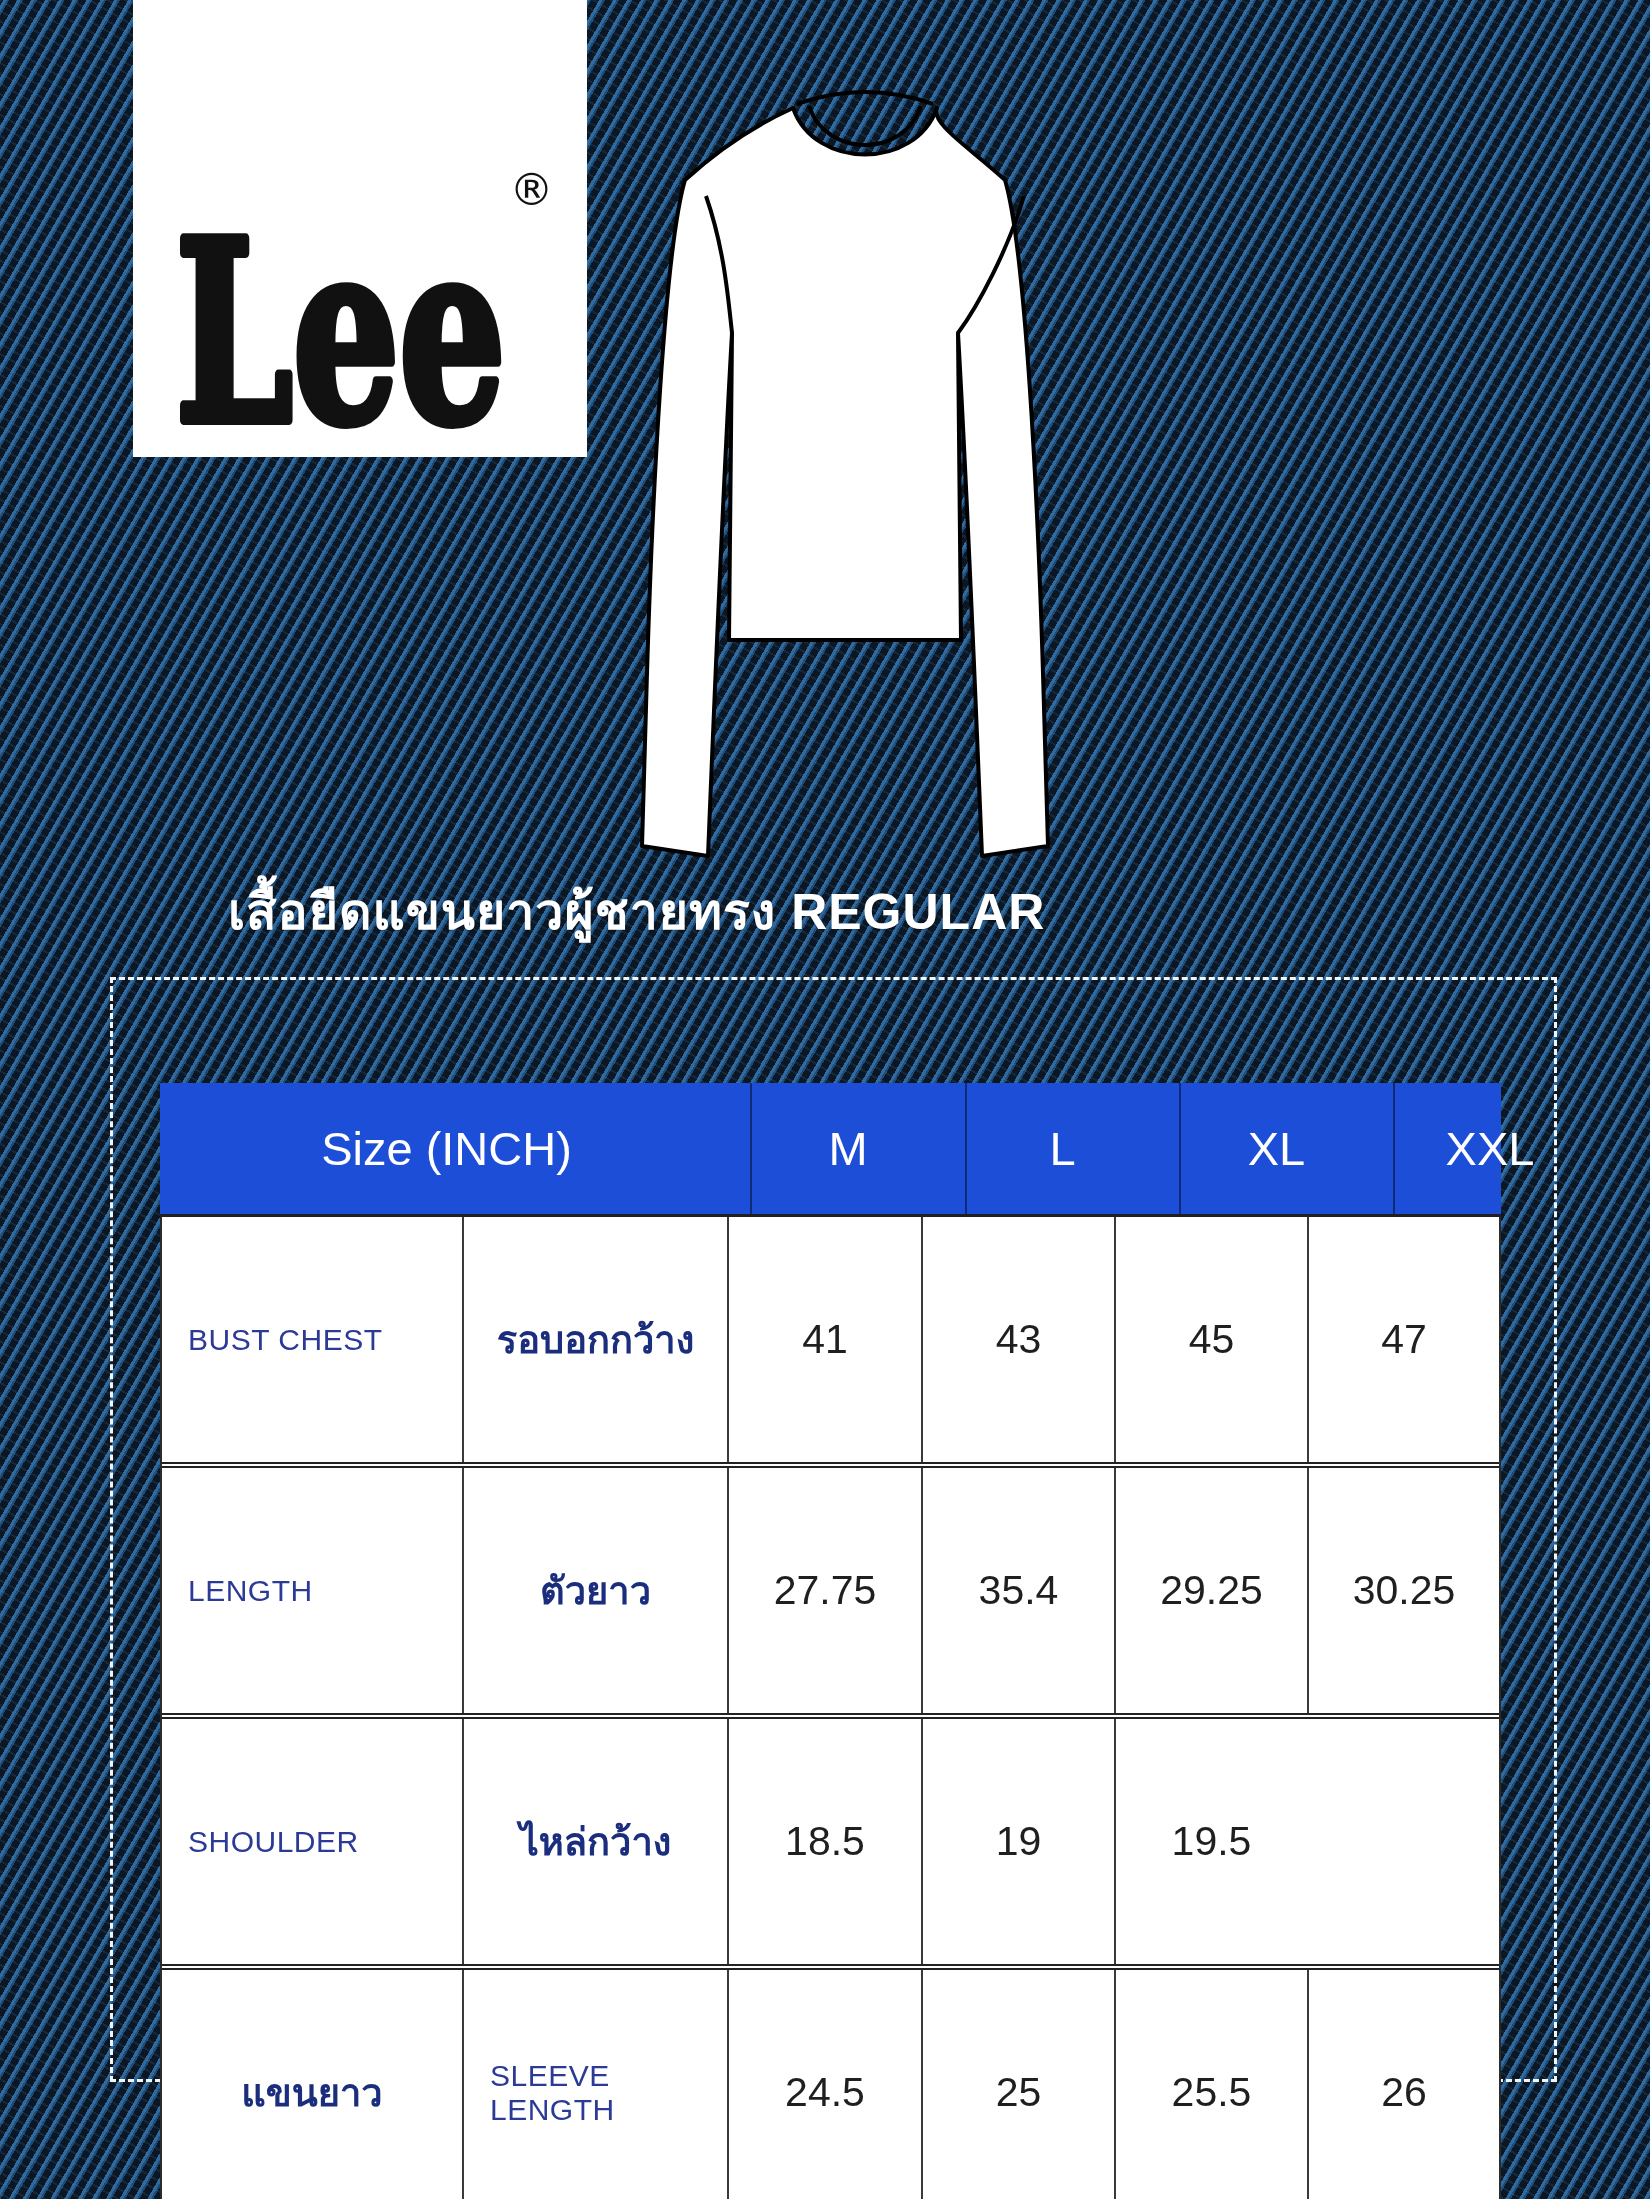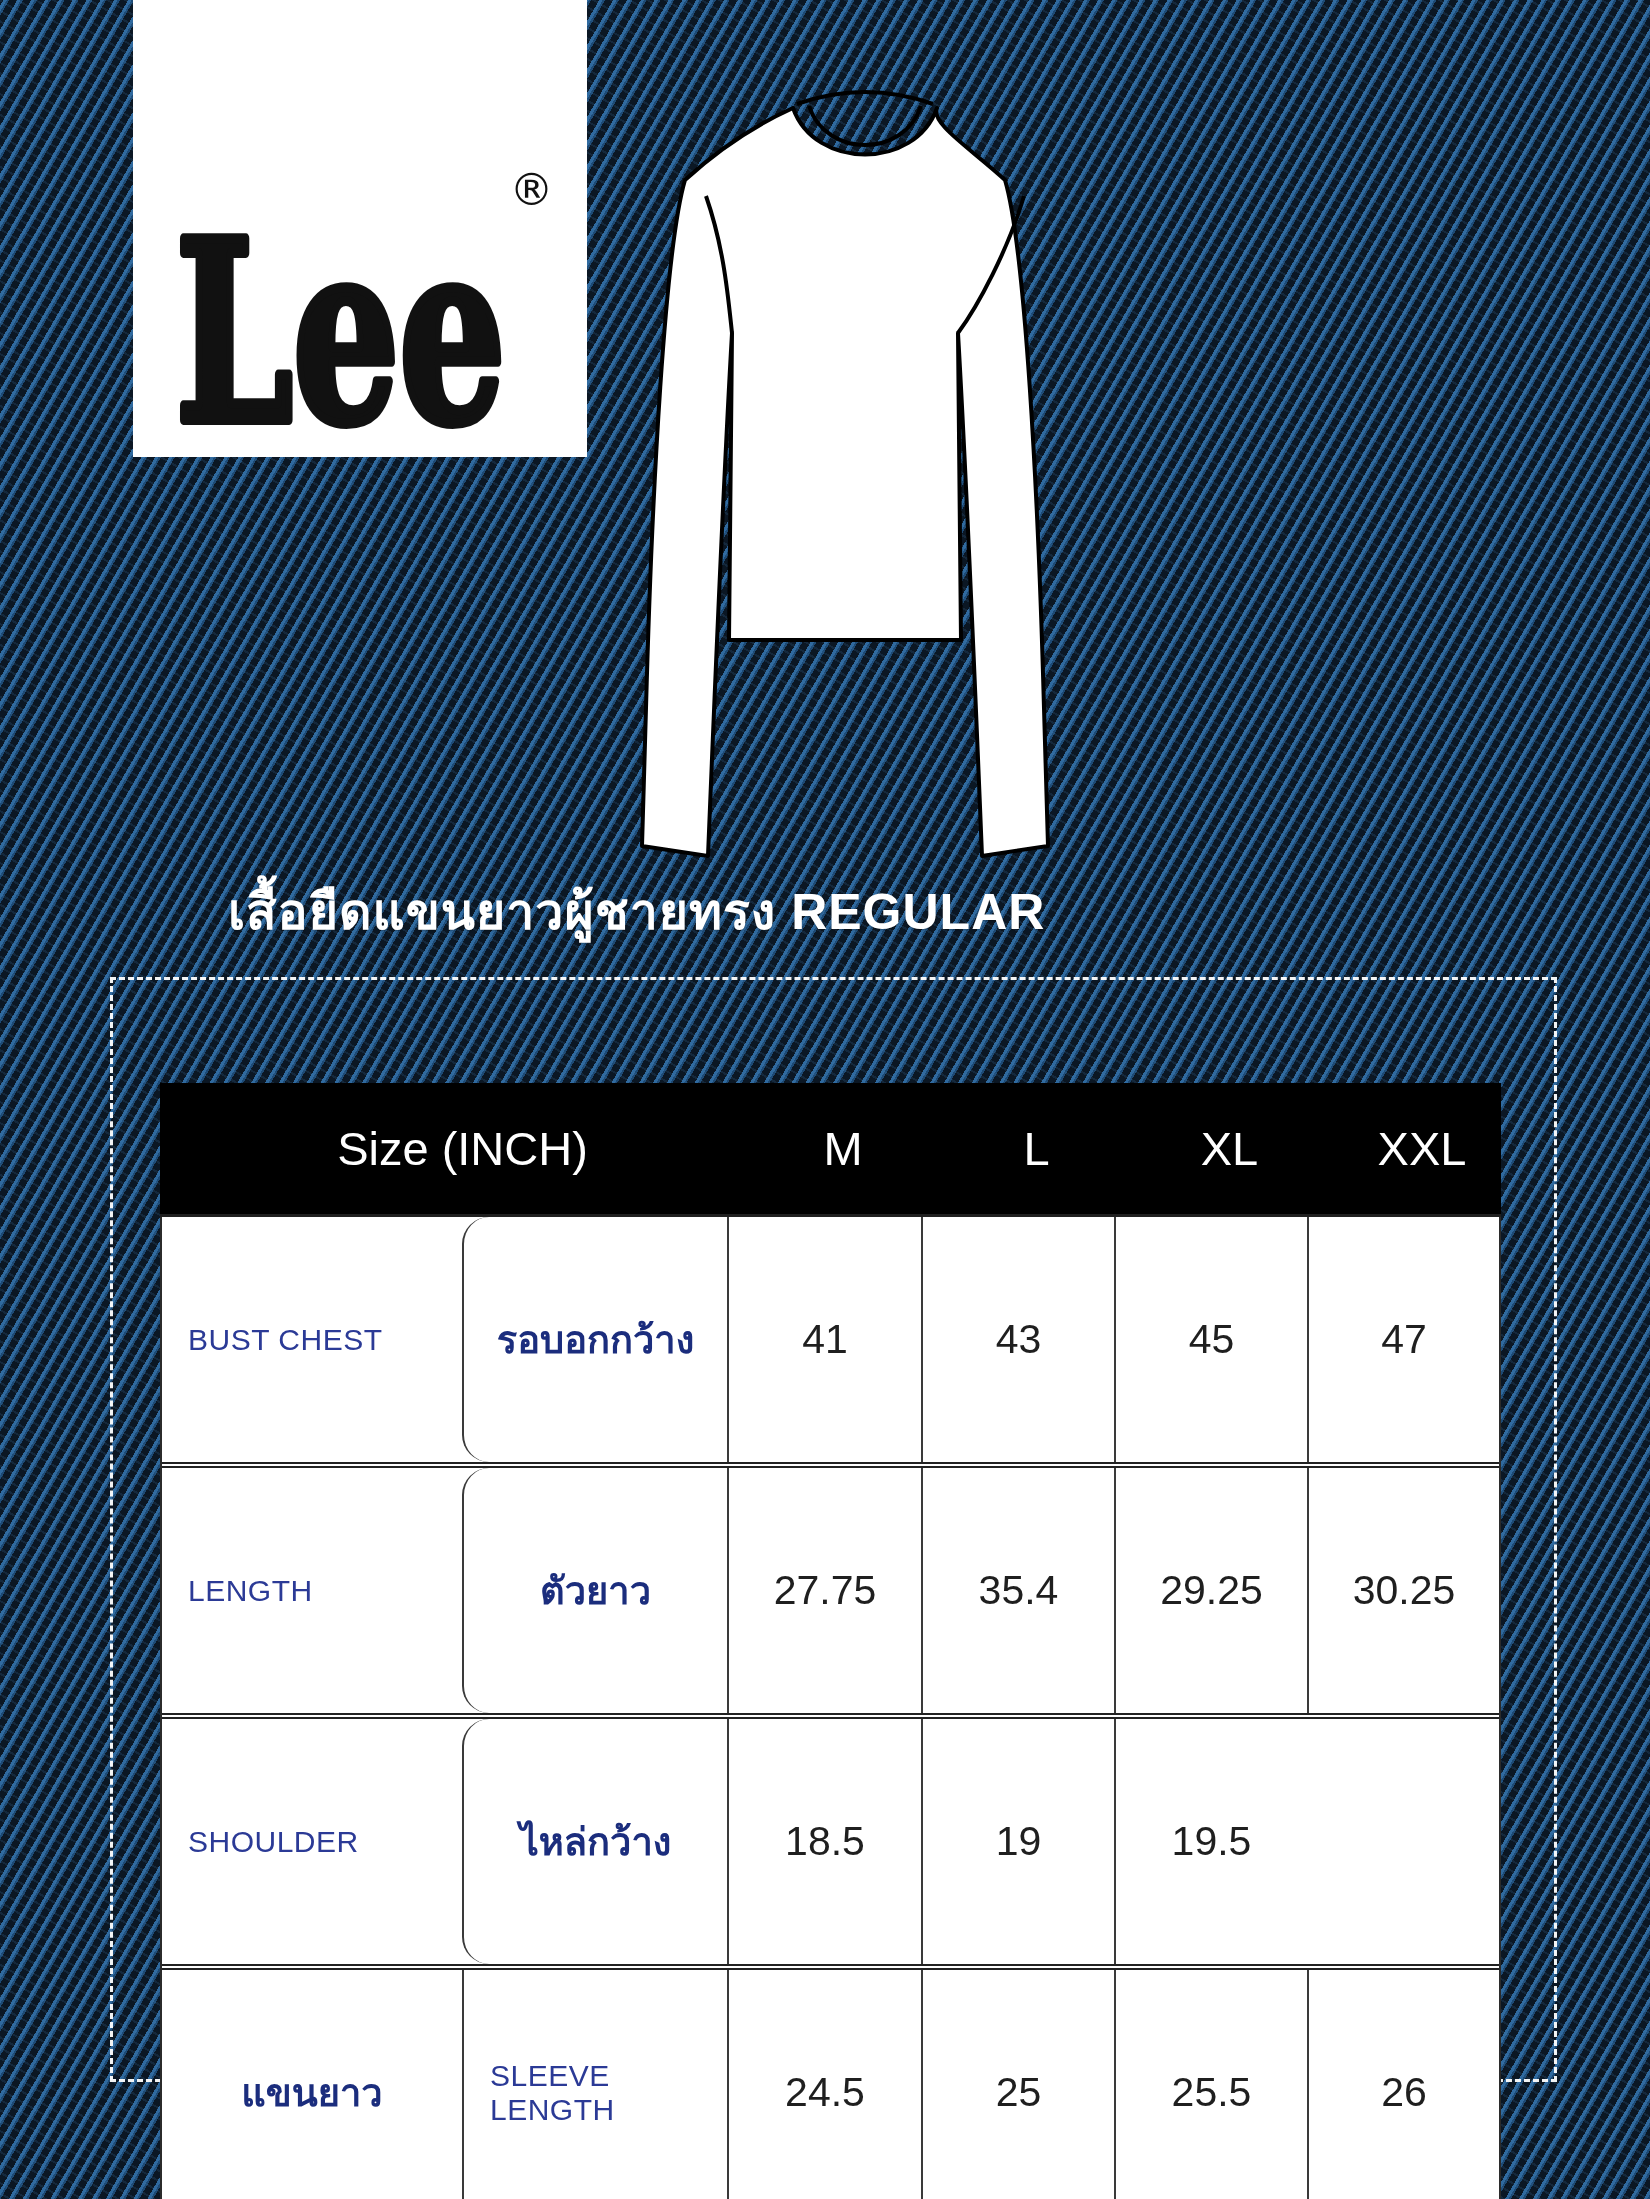--- a/index.html
+++ b/index.html
@@ -45,32 +45,32 @@
   
   .size-table{
     position:absolute;left:160px;top:1083px;width:1337px;
     background:#ffffff;
     border-left:2px solid #2b2b2b;border-right:2px solid #2b2b2b;border-bottom:3px solid #2b2b2b;
     box-sizing:content-box;
   }
   .tr{display:grid;grid-template-columns:300px 265px 194px 193px 193px 192px;}
   .tr.thead{
     grid-template-columns:565px 194px 193px 193px 192px;
-    height:131px;background:#000000;border-bottom:3px solid #202020;
-    margin-left:-2px;margin-right:-2px;padding-left:20px;padding-right:2px;
+    height:131px;background:#1d4ed8;border-bottom:3px solid #202020;
+    margin-left:-2px;margin-right:-2px;padding-left:4px;padding-right:2px;gap:21px;
   }
   .tr.body{height:245px;}
   .tr.body + .tr.body{border-top:6px double #222222;}
   .th,.td{display:flex;align-items:center;justify-content:center;box-sizing:border-box;}
   .th{color:#ffffff;font-size:47px;font-weight:400;}
   .th + .th{border-left:2px solid rgba(0,0,0,0.45);}
   .td + .td{border-left:2px solid #3a3a3a;}
   .td.en{justify-content:flex-start;padding-left:26px;
          color:#2b3a96;font-size:30px;letter-spacing:0.5px;}
-  .td.th-lbl{color:#1b2d7d;font-size:38px;font-weight:bold;border-radius:27px;}
+  .td.th-lbl{color:#1b2d7d;font-size:38px;font-weight:bold;}
   .td.val{color:#1f1f1f;font-size:41px;}
 </style>
 </head>
 <body>
 
 <div class="canvas">
 
   <div class="logo-box">
     <svg viewBox="0 0 445 457">
       <text x="38" y="420" font-family="DejaVu Serif, serif" font-weight="bold" font-size="250" fill="#111" stroke="#111" stroke-width="10" stroke-linejoin="round" textLength="330" lengthAdjust="spacingAndGlyphs">Lee</text>

